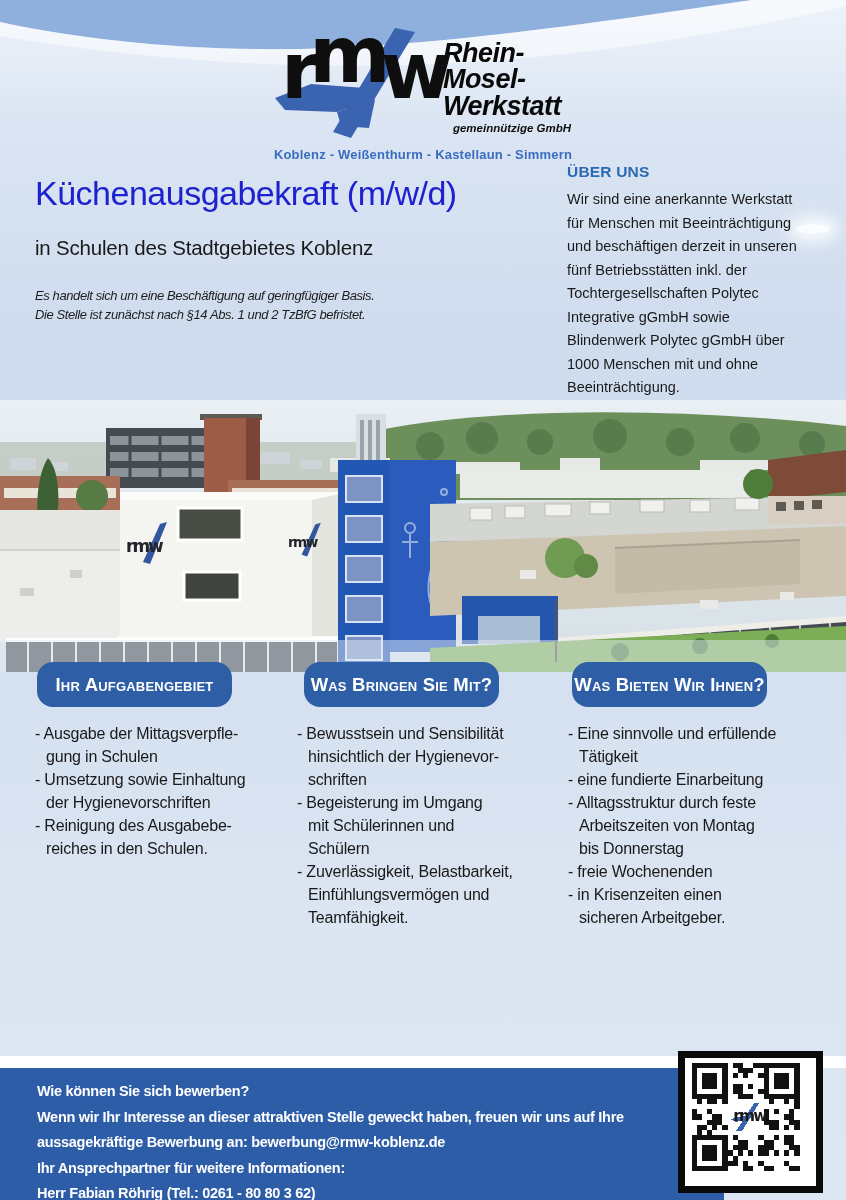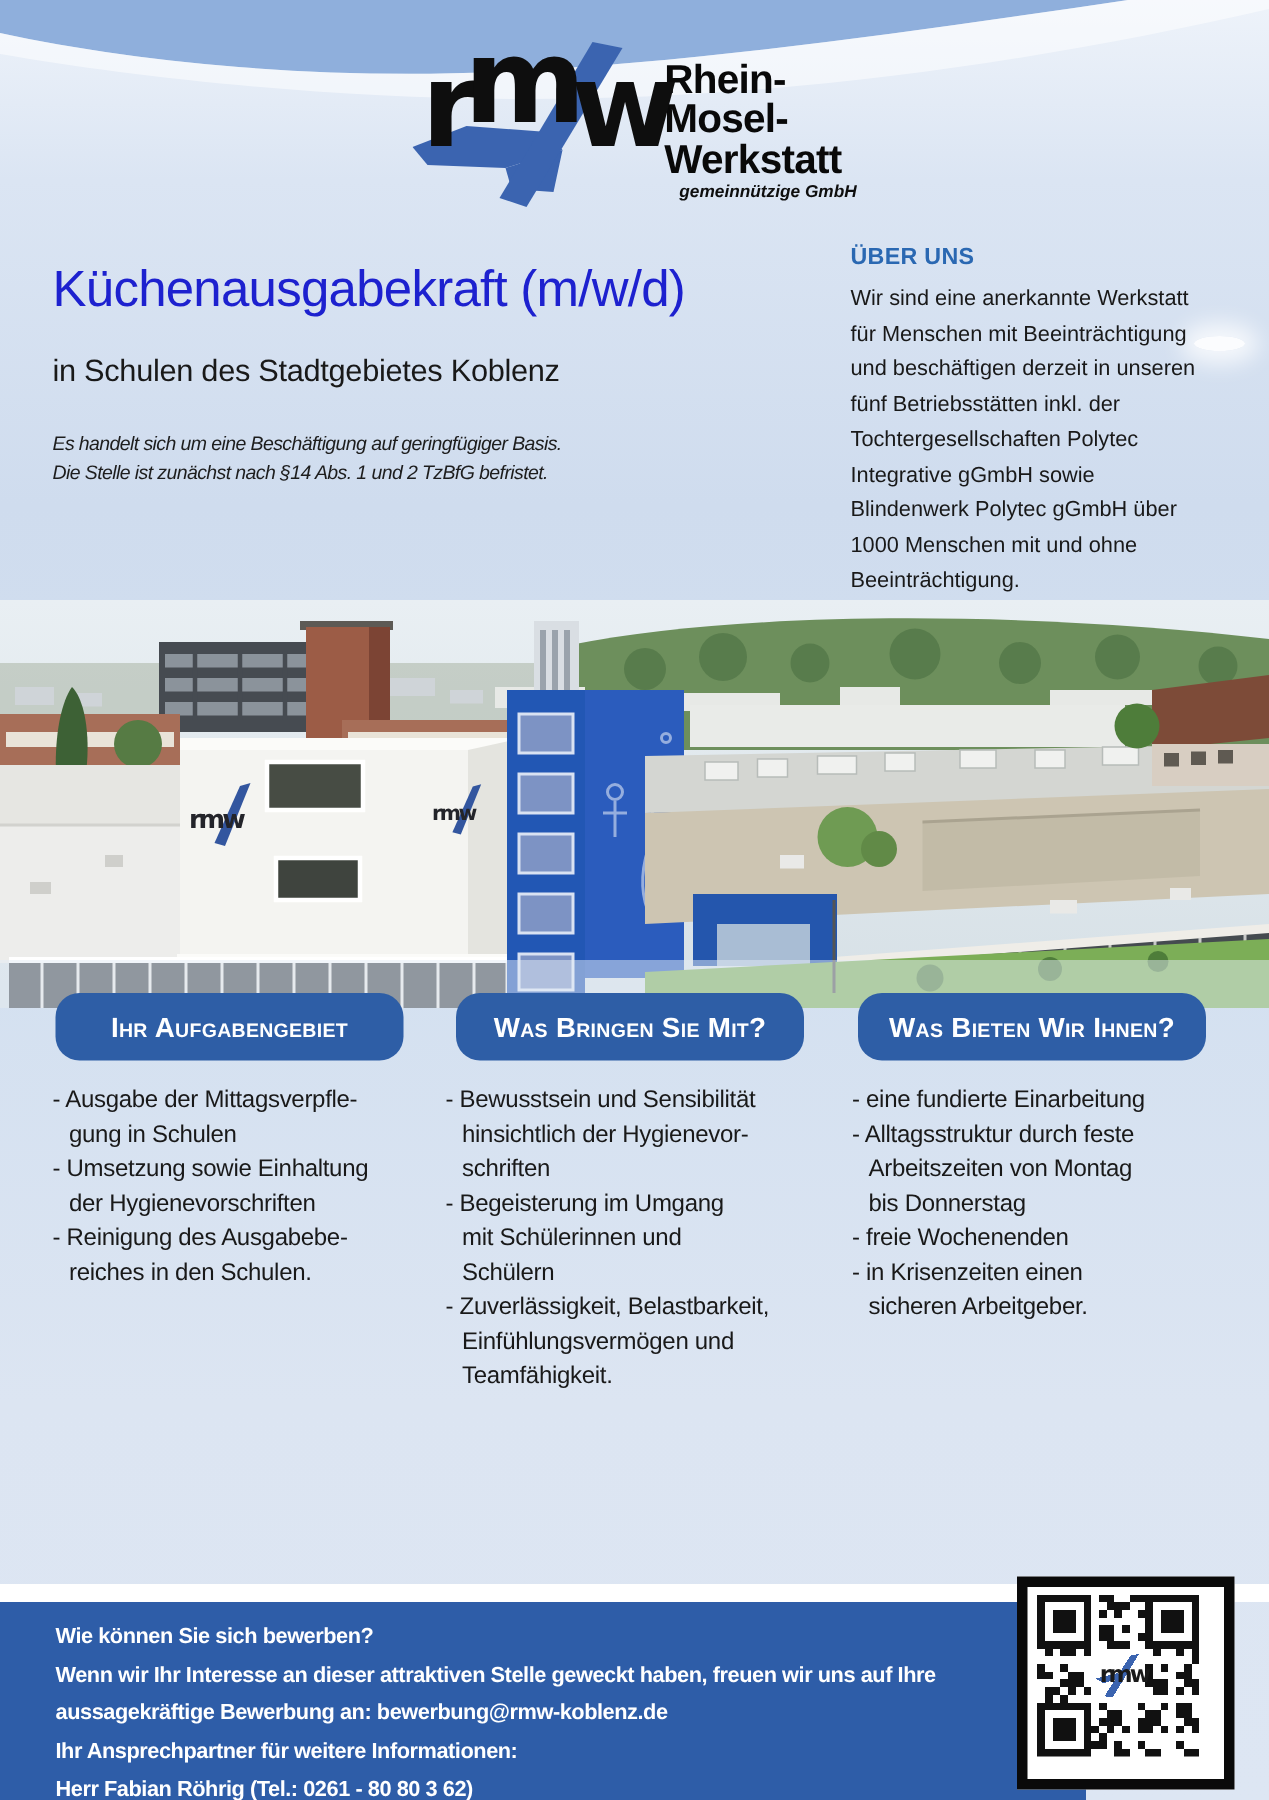--- a/index.html
+++ b/index.html
@@ -16,39 +16,39 @@
   .logo-block{position:absolute;left:0;right:0;top:26px;display:flex;flex-direction:column;align-items:center;}
   .logo-row{display:flex;align-items:flex-start;}
   .logo-mark{position:relative;width:162px;height:112px;}
   .logo-mark svg{position:absolute;left:0;top:0;}
   .logo-letters{position:absolute;left:6px;top:-4px;font-weight:bold;font-size:78px;
     letter-spacing:-10px;color:#0e0e0e;font-family:"DejaVu Sans",sans-serif;line-height:1;}
   .logo-letters .l-r{position:relative;top:10px;}
   .logo-letters .l-m{position:relative;top:-6px;}
   .logo-letters .l-w{position:relative;top:10px;}
   .logo-text{margin-left:6px;margin-top:14px;}
-  .logo-name{font-weight:bold;font-size:27px;line-height:.98;color:#090909;
+  .logo-name{font-weight:bold;font-style:italic;font-size:27px;line-height:.98;color:#090909;
     white-space:pre-wrap;letter-spacing:-.5px;}
   .logo-sub{font-weight:bold;font-style:italic;font-size:11.5px;color:#0e0e0e;margin-top:3px;margin-left:10px;}
   .logo-locations{margin-top:9px;font-weight:bold;font-size:13px;color:#3a6cc0;letter-spacing:.2px;}
   
   .intro{position:absolute;left:35px;top:166px;width:510px;}
   .intro-lead{font-size:20.5px;line-height:33px;color:#191919;white-space:pre-wrap;letter-spacing:-.2px;}
   .job-title{margin-top:8px;font-size:34px;font-weight:normal;color:#1d21cf;letter-spacing:-.5px;}
   .job-subtitle{margin-top:14px;font-size:20.5px;color:#191919;letter-spacing:-.2px;}
   .job-note{margin-top:26px;font-size:13px;font-style:italic;color:#1d1d1d;line-height:19px;
     white-space:pre-wrap;letter-spacing:-.4px;}
   
   .about{position:absolute;left:567px;top:163px;width:260px;}
   .about-heading{font-size:15.5px;font-weight:bold;color:#2a68b2;letter-spacing:.2px;}
   .about-body{margin-top:7px;font-size:14.5px;line-height:23.5px;color:#191919;white-space:pre-wrap;}
   
   .photo{position:absolute;left:0;top:400px;width:846px;height:272px;display:block;}
   
-  .tab{position:absolute;top:662px;height:45px;width:232px;background:#2e5ea6;border-radius:16px;
+  .tab{position:absolute;top:662px;height:45px;width:195px;background:#2e5ea6;border-radius:16px;
     display:flex;align-items:center;justify-content:center;color:#ffffff;font-weight:bold;
     font-size:18.5px;font-variant:small-caps;letter-spacing:.2px;z-index:3;}
   .tab1{left:37px;} .tab2{left:304px;} .tab3{left:572px;}
   
   .col{position:absolute;top:722px;color:#191919;}
   .col1{left:35px;width:248px;} .col2{left:297px;width:256px;} .col3{left:568px;width:252px;}
   .bullet{font-size:16px;line-height:23px;letter-spacing:-.2px;white-space:pre-wrap;
     padding-left:11px;text-indent:-11px;}
   
   .prefooter{position:absolute;left:0;top:1056px;width:846px;height:12px;background:#ffffff;}
@@ -82,20 +82,21 @@
         </svg>
         <span class="logo-letters"><span class="l-r">r</span><span class="l-m">m</span><span class="l-w">w</span></span>
       </div>
       <div class="logo-text">
         <div class="logo-name">Rhein-
 Mosel-
 Werkstatt</div>
         <div class="logo-sub">gemeinnützige GmbH</div>
       </div>
     </div>
+    <div class="logo-locations">Koblenz - Weißenthurm - Kastellaun - Simmern</div>
   </header>
 
   <section class="intro">
     <h1 class="job-title">Küchenausgabekraft (m/w/d)</h1>
     <div class="job-subtitle">in Schulen des Stadtgebietes Koblenz</div>
     <div class="job-note">Es handelt sich um eine Beschäftigung auf geringfügiger Basis.
 Die Stelle ist zunächst nach §14 Abs. 1 und 2 TzBfG befristet.</div>
   </section>
 
   <aside class="about">
@@ -289,20 +290,22 @@
 hinsichtlich der Hygienevor-
 schriften</div>
       <div class="bullet">- Begeisterung im Umgang
 mit Schülerinnen und
 Schülern</div>
       <div class="bullet">- Zuverlässigkeit, Belastbarkeit,
 Einfühlungsvermögen und
 Teamfähigkeit.</div>
     </div>
   <div class="col col3">
+      <div class="bullet">- Eine sinnvolle und erfüllende
+Tätigkeit</div>
       <div class="bullet">- eine fundierte Einarbeitung</div>
       <div class="bullet">- Alltagsstruktur durch feste
 Arbeitszeiten von Montag
 bis Donnerstag</div>
       <div class="bullet">- freie Wochenenden</div>
       <div class="bullet">- in Krisenzeiten einen
 sicheren Arbeitgeber.</div>
     </div>
 
   <div class="prefooter"></div>

